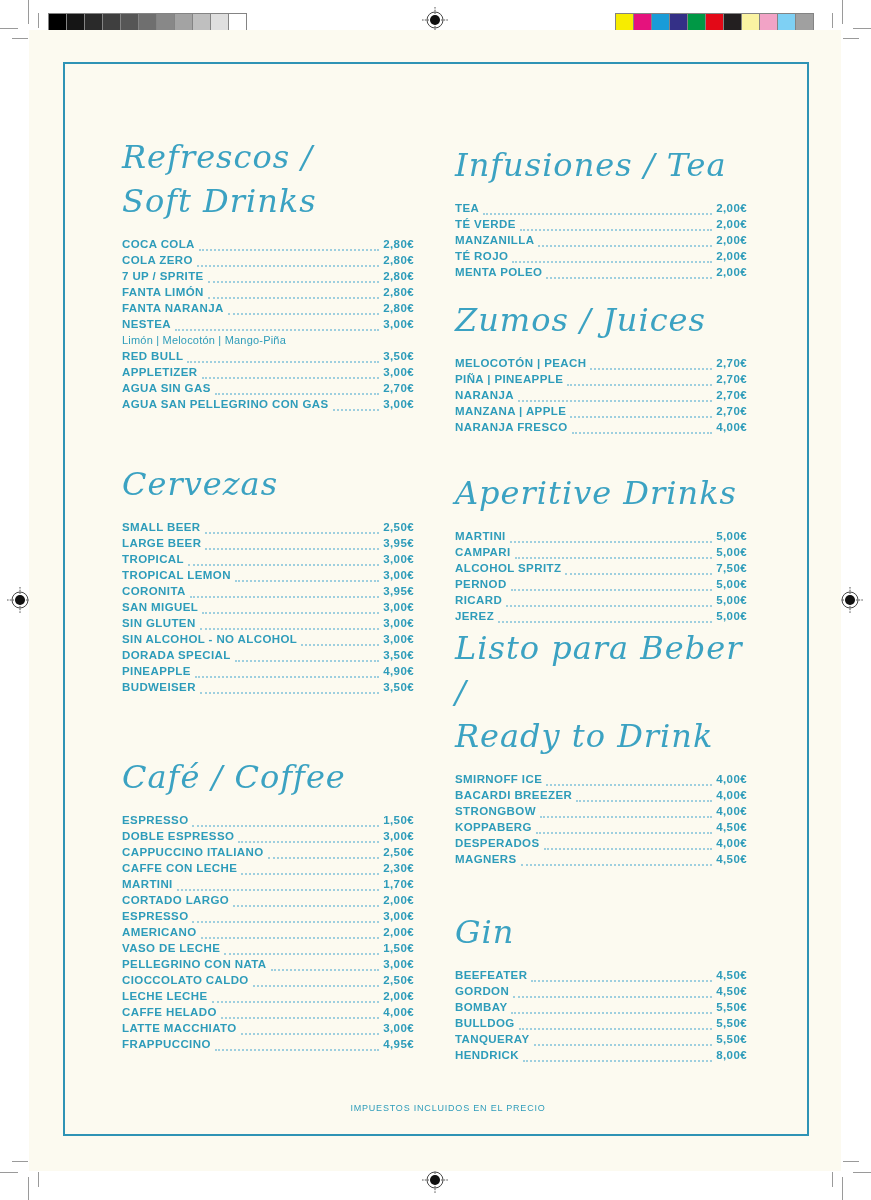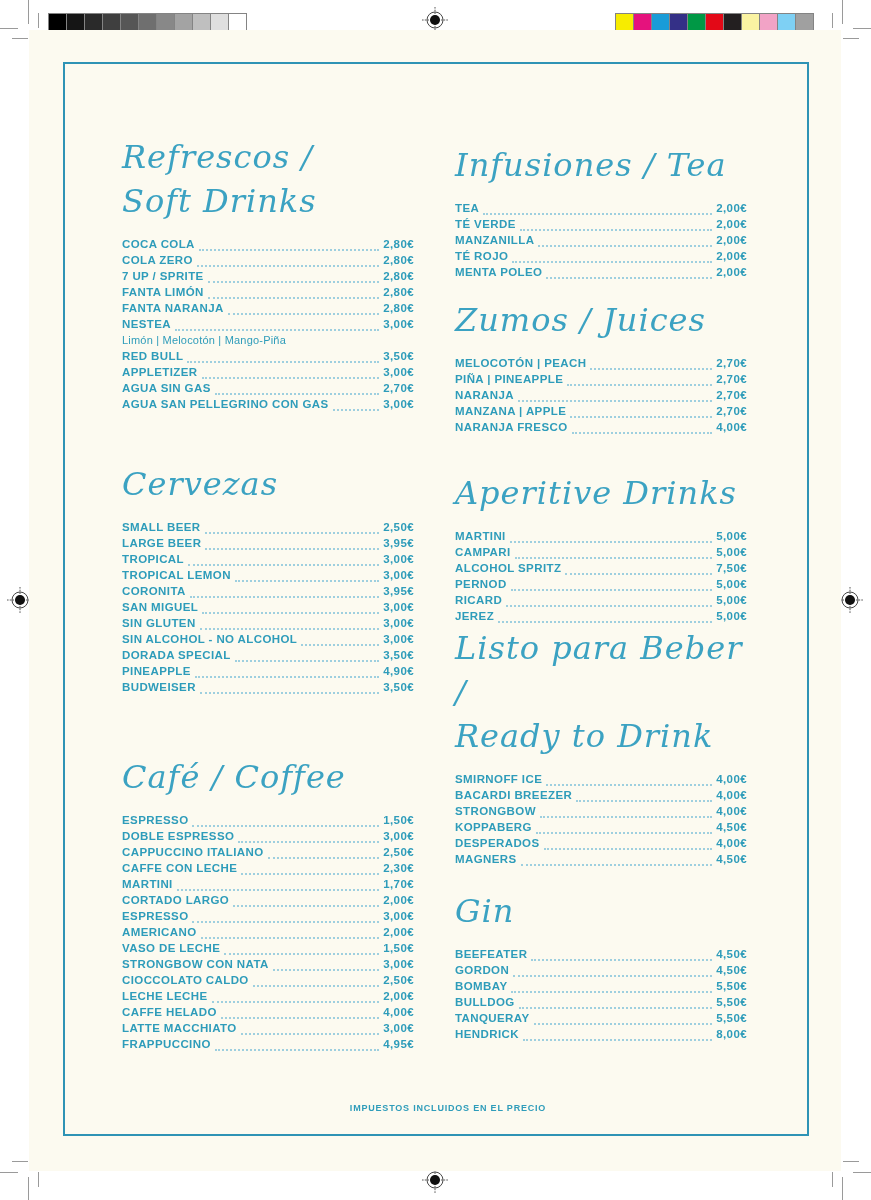--- a/index.html
+++ b/index.html
@@ -38,31 +38,31 @@
   .section-title{font-family:"DejaVu Serif",serif;font-style:italic;font-weight:400;
     font-size:32px;line-height:44px;color:var(--heading-color);letter-spacing:1px;
     margin-bottom:15px;}
   .col-left .menu-section:nth-child(1){margin-top:105px;}
   .col-left .menu-section:nth-child(2){margin-top:48px;}
   .col-left .menu-section:nth-child(3){margin-top:58px;}
   .col-right .menu-section:nth-child(1){margin-top:113px;}
   .col-right .menu-section:nth-child(2){margin-top:16px;}
   .col-right .menu-section:nth-child(3){margin-top:34px;}
   .col-right .menu-section:nth-child(4){}
-  .col-right .menu-section:nth-child(5){margin-top:20px;}
+  .col-right .menu-section:nth-child(5){margin-top:41px;}
 
   .item-row{display:flex;align-items:baseline;height:16px;font-size:11.5px;
     font-weight:700;letter-spacing:0.4px;color:var(--text-color);white-space:nowrap;}
   .item-row.note{font-weight:400;font-size:11px;letter-spacing:0.2px;}
   .leader{flex:1 1 auto;align-self:flex-end;margin:0 4px 3px 4px;
     border-bottom:2px dotted var(--leader-color);min-width:10px;}
   .item-price{text-align:right;}
 
   .footer-note{position:absolute;left:34px;top:1073px;width:746px;text-align:center;
-    font-size:9px;font-weight:700;letter-spacing:0.8px;color:var(--text-color);padding-left:24px;}
+    font-size:9px;font-weight:400;letter-spacing:0.8px;color:var(--text-color);padding-left:24px;}
 </style>
 </head>
 <body>
 
 <div class="canvas">
 
   <div class="bar grayscale-bar">
       <div class="swatch" style="background: rgb(0, 0, 0);"></div>
       <div class="swatch" style="background: rgb(21, 21, 21);"></div>
       <div class="swatch" style="background: rgb(42, 42, 42);"></div>
@@ -304,21 +304,21 @@
               <span class="item-name">AMERICANO</span>
               <span class="leader"></span>
               <span class="item-price">2,00€</span>
             </div>
             <div class="item-row">
               <span class="item-name">VASO DE LECHE</span>
               <span class="leader"></span>
               <span class="item-price">1,50€</span>
             </div>
             <div class="item-row">
-              <span class="item-name">STRONGBOW CON NATA</span>
+              <span class="item-name">PELLEGRINO CON NATA</span>
               <span class="leader"></span>
               <span class="item-price">3,00€</span>
             </div>
             <div class="item-row">
               <span class="item-name">CIOCCOLATO CALDO</span>
               <span class="leader"></span>
               <span class="item-price">2,50€</span>
             </div>
             <div class="item-row">
               <span class="item-name">LECHE LECHE</span>

